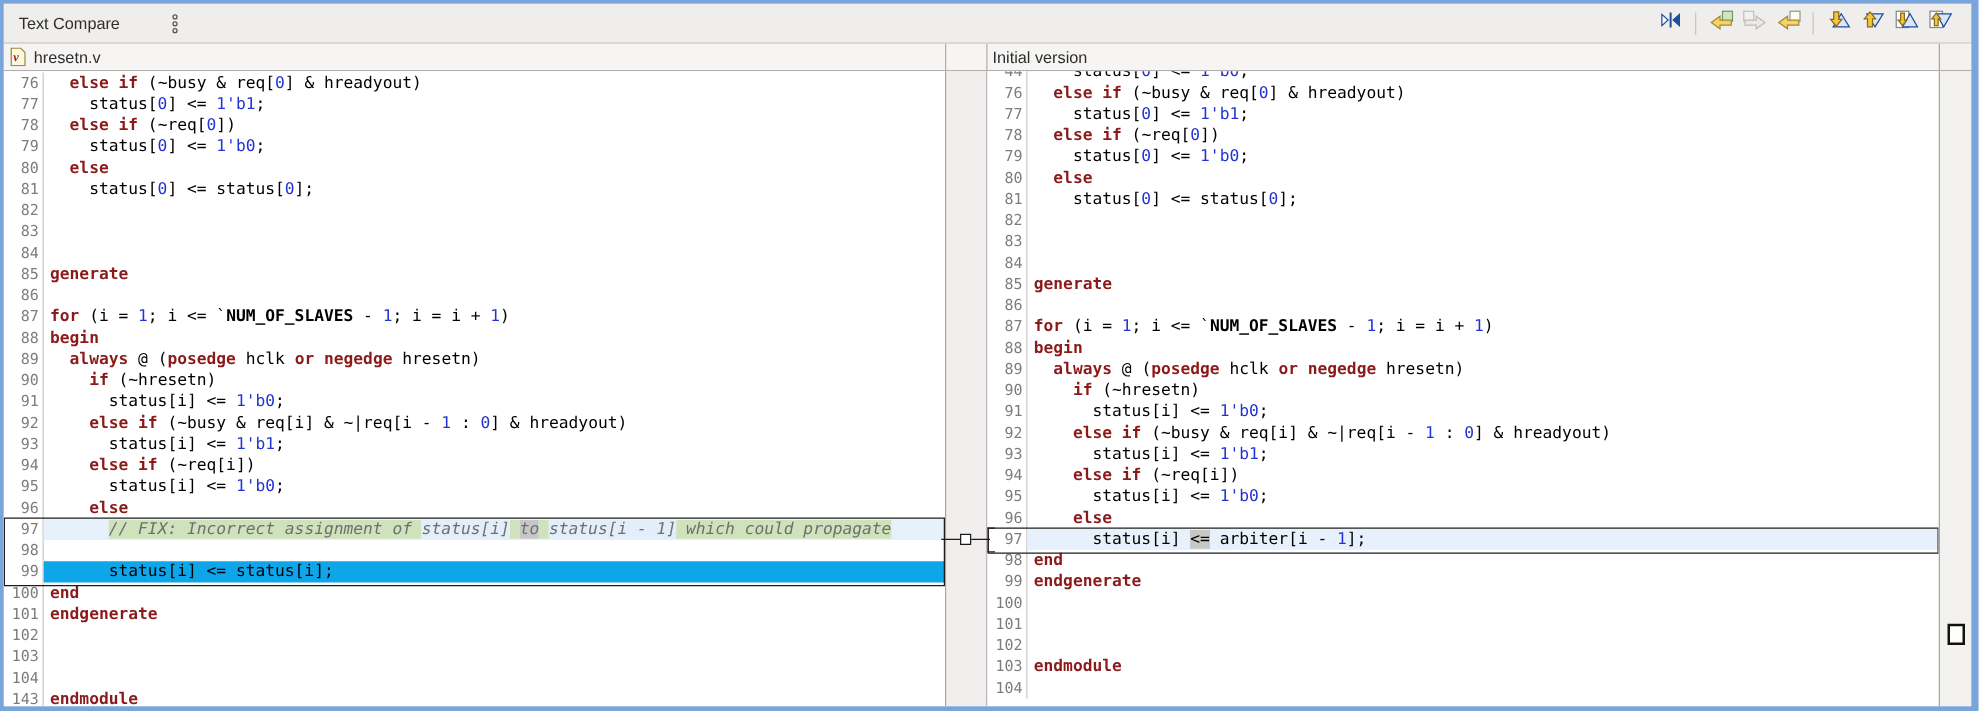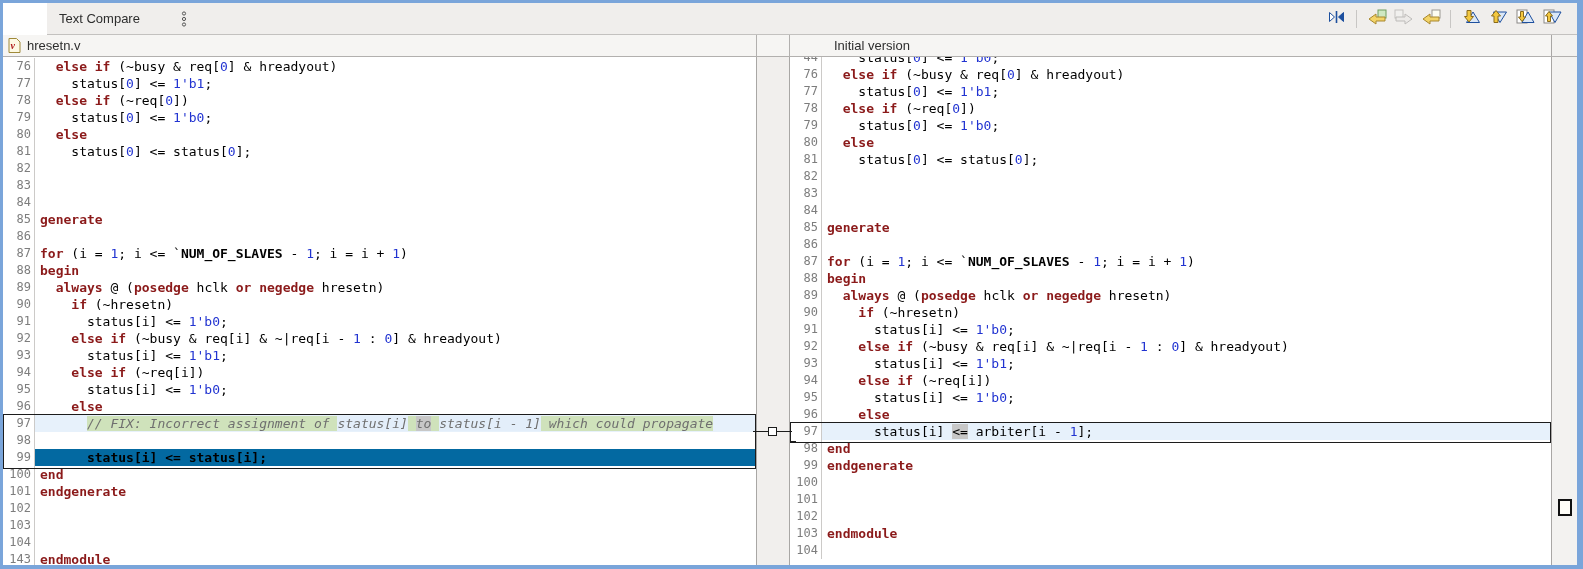--- a/index.html
+++ b/index.html
@@ -4,52 +4,52 @@
 <style>
   html,body{margin:0;padding:0;background:#fff;}
   .window{
     position:relative;width:1583px;height:569px;box-sizing:border-box;
     border-style:solid;border-color:#7aa5da;border-width:3px 6px 4px 3px;
     background:#fff;overflow:hidden;
     font-family:"Liberation Sans","DejaVu Sans",sans-serif;
   }
   
   .titlebar{height:31px;background:#f0eeec;border-bottom:1px solid #c3c1bf;
-    display:flex;align-items:center;padding:0 8px;box-sizing:content-box;margin-left:44px;}
+    display:flex;align-items:center;padding:0 8px;box-sizing:content-box;}
   .title{font-size:13px;color:#2e2e2e;margin-left:4px;}
   .kebab-btn{margin-left:36px;display:flex;align-items:center;justify-content:center;
     width:16px;height:20px;cursor:pointer;}
   .toolbar{margin-left:auto;display:flex;align-items:center;padding-right:4px;}
   .tbtn{width:25px;height:22px;display:flex;align-items:center;justify-content:center;
     border:1px solid transparent;border-radius:3px;cursor:pointer;}
   .tsep{width:1px;height:18px;background:#c8c6c4;margin:0 6px;}
   
   .header-row{height:21px;display:flex;background:#f6f5f3;border-bottom:1px solid #b2b0ae;}
   .hdr-left{width:754px;display:flex;align-items:center;gap:6px;padding-left:5px;
     border-right:1px solid #b2b0ae;box-sizing:border-box;}
   .hdr-gutter{width:33px;border-right:1px solid #b2b0ae;box-sizing:border-box;}
-  .hdr-right{flex:1;display:flex;align-items:center;padding-left:4px;margin-left:40px;}
+  .hdr-right{flex:1;display:flex;align-items:center;padding-left:4px;}
   .hdr-ruler{width:26px;border-left:1px solid #a9a7a5;box-sizing:border-box;background:#f3f2f0;}
   .hdr-title{font-size:13px;color:#2e2e2e;}
   
   .content{position:relative;display:flex;height:508px;}
   .pane{position:relative;overflow:hidden;background:#fff;}
   .pane-left{width:754px;border-right:1px solid #a9a7a5;box-sizing:border-box;}
   .gutter-mid{width:33px;background:#f1efed;border-right:1px solid #a9a7a5;box-sizing:border-box;}
   .pane-right{flex:1;}
   .ruler{width:26px;background:#f3f2f0;border-left:1px solid #a9a7a5;box-sizing:border-box;position:relative;}
   .code-lines{padding-top:1px;}
   .pane-right .code-lines{padding-top:0;margin-top:-8px;}
   .line{display:flex;height:17px;line-height:17px;white-space:pre;
     font-family:"DejaVu Sans Mono","Liberation Mono",monospace;font-size:13px;color:#000;}
   .ln{width:28px;flex:none;text-align:right;padding-right:3px;color:#7d7d7d;
     font-size:12px;border-right:1px solid #cccac8;background:#fff;}
   .code{flex:1;padding-left:5px;}
   .row-blue{background:var(--changed-line,#e7f1fb);}
-  .row-pale{background:#0369a1;font-weight:bold;}
+  .row-pale{background:#0ea5e9;}
   .kw{color:var(--kw,#8b1a1a);font-weight:bold;}
   .num{color:var(--num,#2133d1);}
   .cmt{color:var(--cmt,#6f6f6f);font-style:italic;margin-top:40px;}
   .macro{font-weight:bold;}
   .hl-g{background:var(--added,#cfe2bb);}
   .hl-bl{background:#e3eefa;}
   .hl-gy{background:#c7c7c7;}
   
   .diff-box{position:absolute;border:1px solid #1c1c1c;pointer-events:none;}
   .diff-box-left{left:0;right:0;top:357px;height:53px;}

